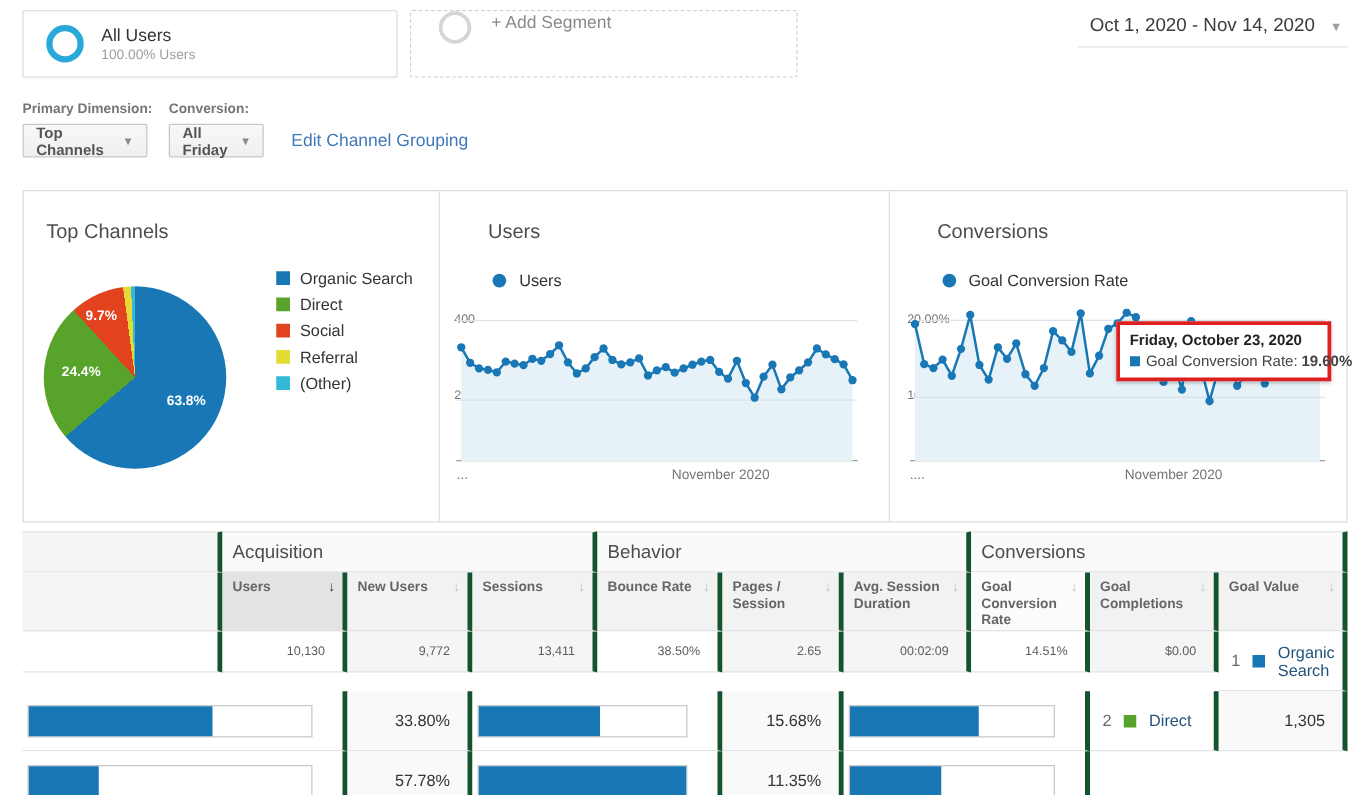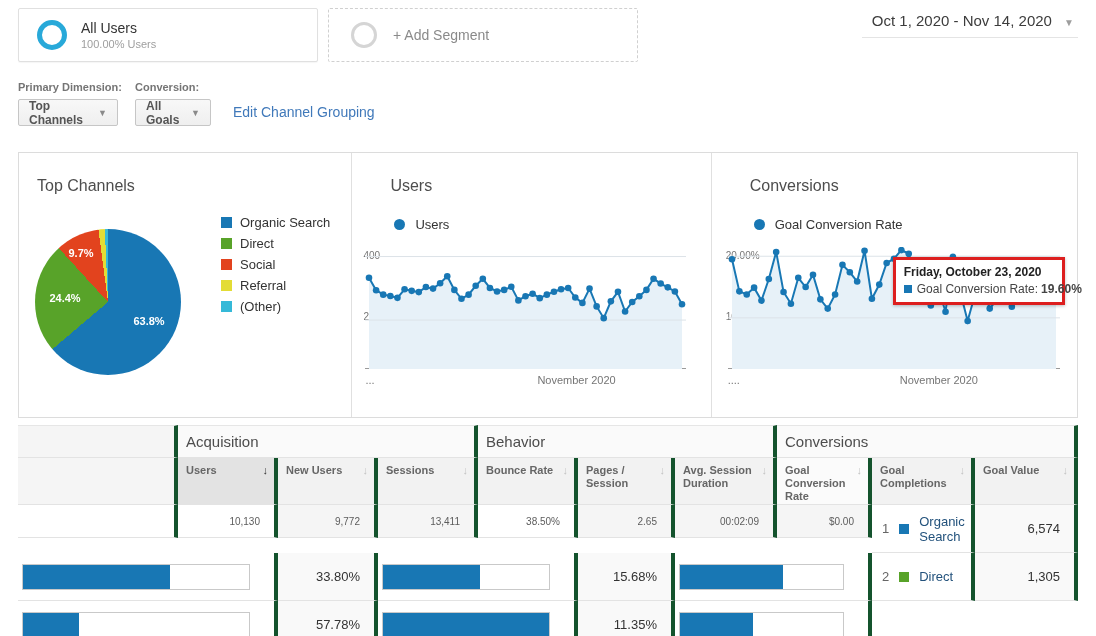--- a/index.html
+++ b/index.html
@@ -8,21 +8,21 @@
   .page { position:relative; width:1096px; height:636px; }
 
   
   .segment-card { position:absolute; left:18px; top:8px; width:300px; height:54px;
     border:1px solid #e0e0e0; border-radius:2px; background:#fff; display:flex;
     align-items:center; padding-left:18px; box-shadow:0 1px 1px rgba(0,0,0,.04); cursor:pointer; }
   .seg-ring { width:30px; height:30px; border-radius:50%; border:5px solid #28a9d9; margin-right:14px; }
   .seg-title { font-size:14px; color:#333; }
   .seg-sub { font-size:11px; color:#9e9e9e; margin-top:2px; }
   .add-segment { position:absolute; left:328px; top:8px; width:310px; height:54px;
-    border:1px dashed #d0d0d0; border-radius:2px; display:flex; align-items:center;
+    border:1px dashed #d0d0d0; border-radius:2px; display:flex; 
     padding-left:22px; cursor:pointer; }
   .add-ring { width:26px; height:26px; border-radius:50%; border:3px solid #d5d5d5; margin-right:16px; }
   .add-label { font-size:14px; color:#8a8a8a; }
   .date-range { position:absolute; right:18px; top:10px; font-size:15px; color:#3c3c3c;
     padding:2px 4px 8px 10px; border-bottom:1px solid #e4e4e4; cursor:pointer; white-space:nowrap; }
   .date-range .caret { color:#9e9e9e; font-size:10px; margin-left:8px; }
 
   
   .ctl-label { position:absolute; top:81px; font-size:11px; font-weight:bold; color:#757575; }
   .ctl-label.pd { left:18px; }  .ctl-label.cv { left:135px; }
@@ -117,21 +117,21 @@
     <span class="caret">▼</span>
   </div>
 
   <div class="ctl-label pd">Primary Dimension:</div>
   <div class="ctl-label cv">Conversion:</div>
   <div class="ctl-btn pd">
     <span>Top Channels</span>
     <span class="caret">▼</span>
   </div>
   <div class="ctl-btn cv">
-    <span>All Goals</span>
+    <span>All Friday</span>
     <span class="caret">▼</span>
   </div>
   <div class="edit-link">Edit Channel Grouping</div>
 
   <div class="charts-panel">
 
     <div class="chart-col col-pie">
       <div class="chart-title">Top Channels</div>
       <div class="pie" style="background: conic-gradient(rgb(24, 119, 180) 0%, rgb(24, 119, 180) 63.8%, rgb(88, 163, 41) 63.8%, rgb(88, 163, 41) 88.2%, rgb(226, 67, 30) 88.2%, rgb(226, 67, 30) 97.9%, rgb(227, 220, 53) 97.9%, rgb(227, 220, 53) 99.3%, rgb(53, 185, 216) 99.3%, rgb(53, 185, 216) 100%);">
         <span class="pie-label" style="left:114px; top:92px;">63.8%</span>
@@ -346,28 +346,28 @@
       <span class="sort">↓</span>
     </div>
 
     <div class="cell tot tot-label"></div>
     <div class="cell tot white">10,130</div>
     <div class="cell tot">9,772</div>
     <div class="cell tot">13,411</div>
     <div class="cell tot white">38.50%</div>
     <div class="cell tot">2.65</div>
     <div class="cell tot">00:02:09</div>
+    <div class="cell tot white">14.51%</div>
     <div class="cell tot">$0.00</div>
 
     <div class="cell drow label-cell">
       <span class="rank">1</span>
       <span class="ch-swatch" style="background: rgb(24, 119, 180);"></span>
       <span class="ch-link">Organic Search</span>
     </div>
-    <div class="cell drow val-cell">6,574</div>
     <div class="cell drow bar-cell" style="grid-column:span 2;">
       <div class="bar-track">
           <div class="bar-fill" style="background: rgb(24, 119, 180); width: 65%;"></div>
         </div>
     </div>
     <div class="cell drow val-cell">33.80%</div>
     <div class="cell drow bar-cell" style="grid-column:span 2;">
       <div class="bar-track">
           <div class="bar-fill" style="background: rgb(24, 119, 180); width: 58.5%;"></div>
         </div>

